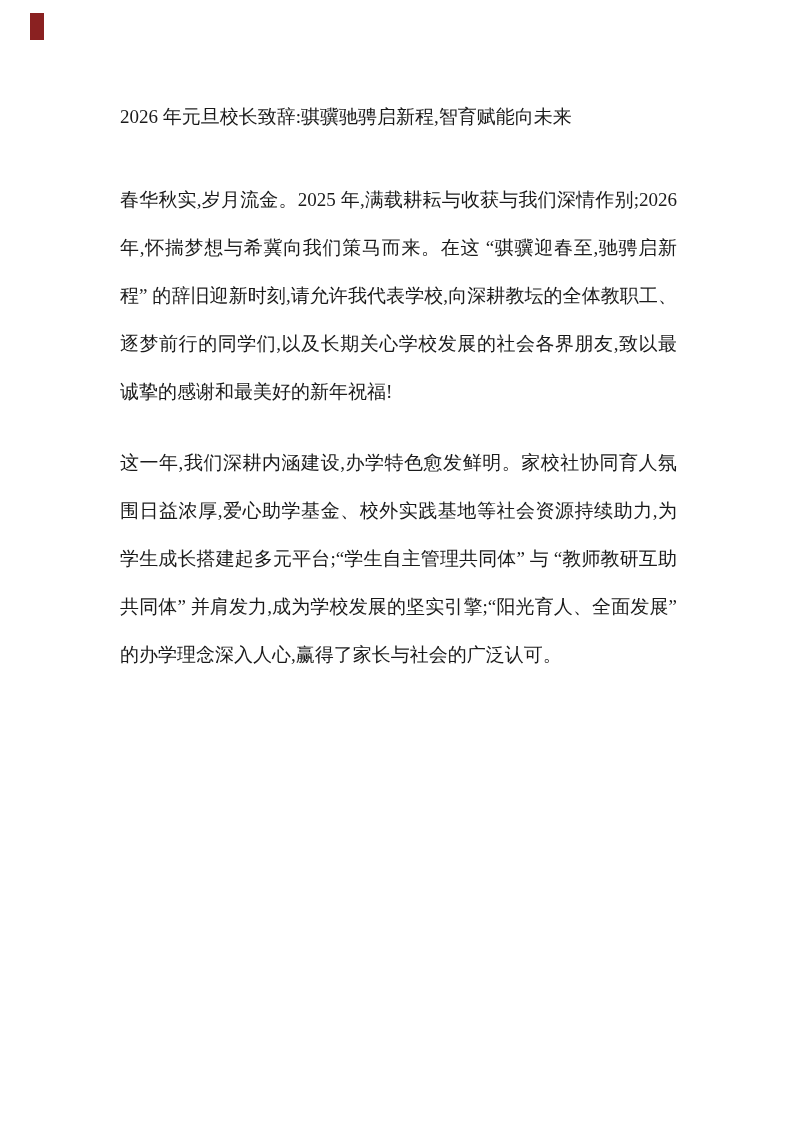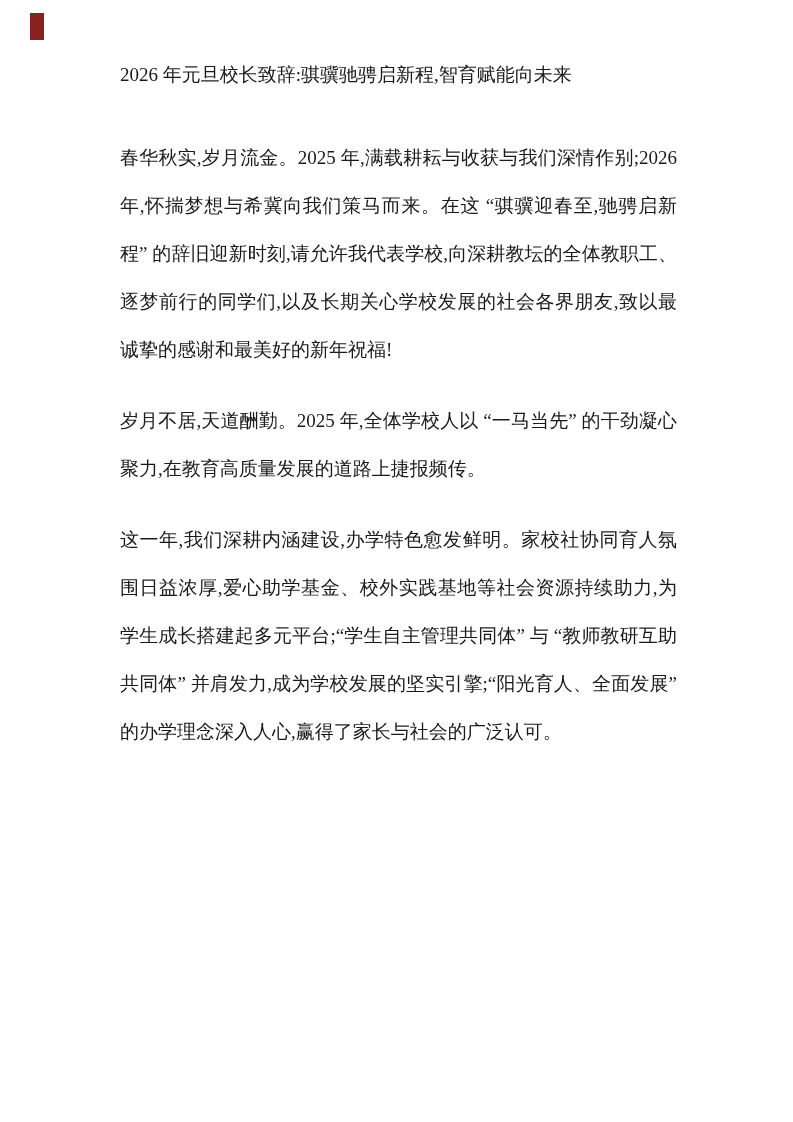--- a/index.html
+++ b/index.html
@@ -6,21 +6,21 @@
     margin: 0;
     padding: 0;
     background: #ffffff;
   }
   .page {
     position: relative;
     width: 793px;
     height: 1122px;
     background: #ffffff;
     box-sizing: border-box;
-    padding: 51px 116px 0 120px;
+    padding: 93px 116px 0 120px;
     font-family: "Liberation Serif", "DejaVu Serif", serif;
     color: #1a1a1a;
     overflow: hidden;
   }
   .corner-mark {
     position: absolute;
     left: 30px;
     top: 13px;
     width: 14px;
     height: 27px;
@@ -46,17 +46,16 @@
 </head>
 <body>
 
 <div class="page" style="background: rgb(255, 255, 255); color: rgb(26, 26, 26);">
   <div class="corner-mark" style="background: rgb(138, 33, 33);"></div>
 
   <h1 class="doc-title">2026 年元旦校长致辞:骐骥驰骋启新程,智育赋能向未来</h1>
 
   <p class="doc-paragraph">春华秋实,岁月流金。2025 年,满载耕耘与收获与我们深情作别;2026 年,怀揣梦想与希冀向我们策马而来。在这 “骐骥迎春至,驰骋启新程” 的辞旧迎新时刻,请允许我代表学校,向深耕教坛的全体教职工、逐梦前行的同学们,以及长期关心学校发展的社会各界朋友,致以最诚挚的感谢和最美好的新年祝福!</p>
 
-  <p class="doc-paragraph">岁月不居,天道酬勤。2025 年,全体学校人以 “一马当先” 的干劲凝心聚力,在教育高质量发展的道路上捷报频传。</p>
 
   <p class="doc-paragraph">这一年,我们深耕内涵建设,办学特色愈发鲜明。家校社协同育人氛围日益浓厚,爱心助学基金、校外实践基地等社会资源持续助力,为学生成长搭建起多元平台;“学生自主管理共同体” 与 “教师教研互助共同体” 并肩发力,成为学校发展的坚实引擎;“阳光育人、全面发展” 的办学理念深入人心,赢得了家长与社会的广泛认可。</p>
 
 </div>
 
 </body></html>

